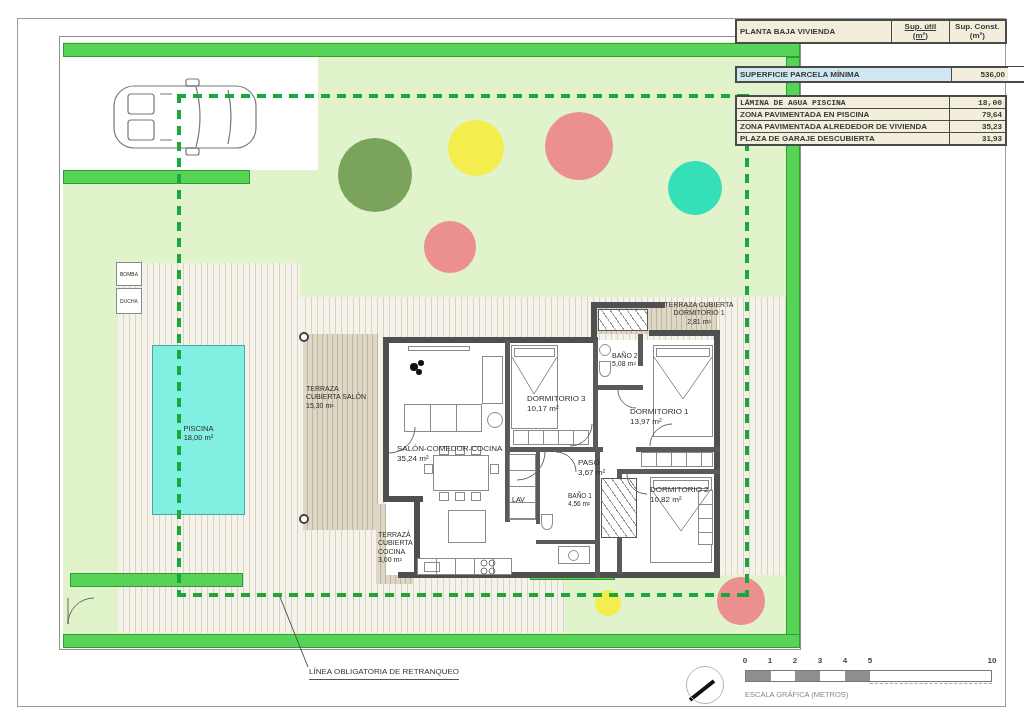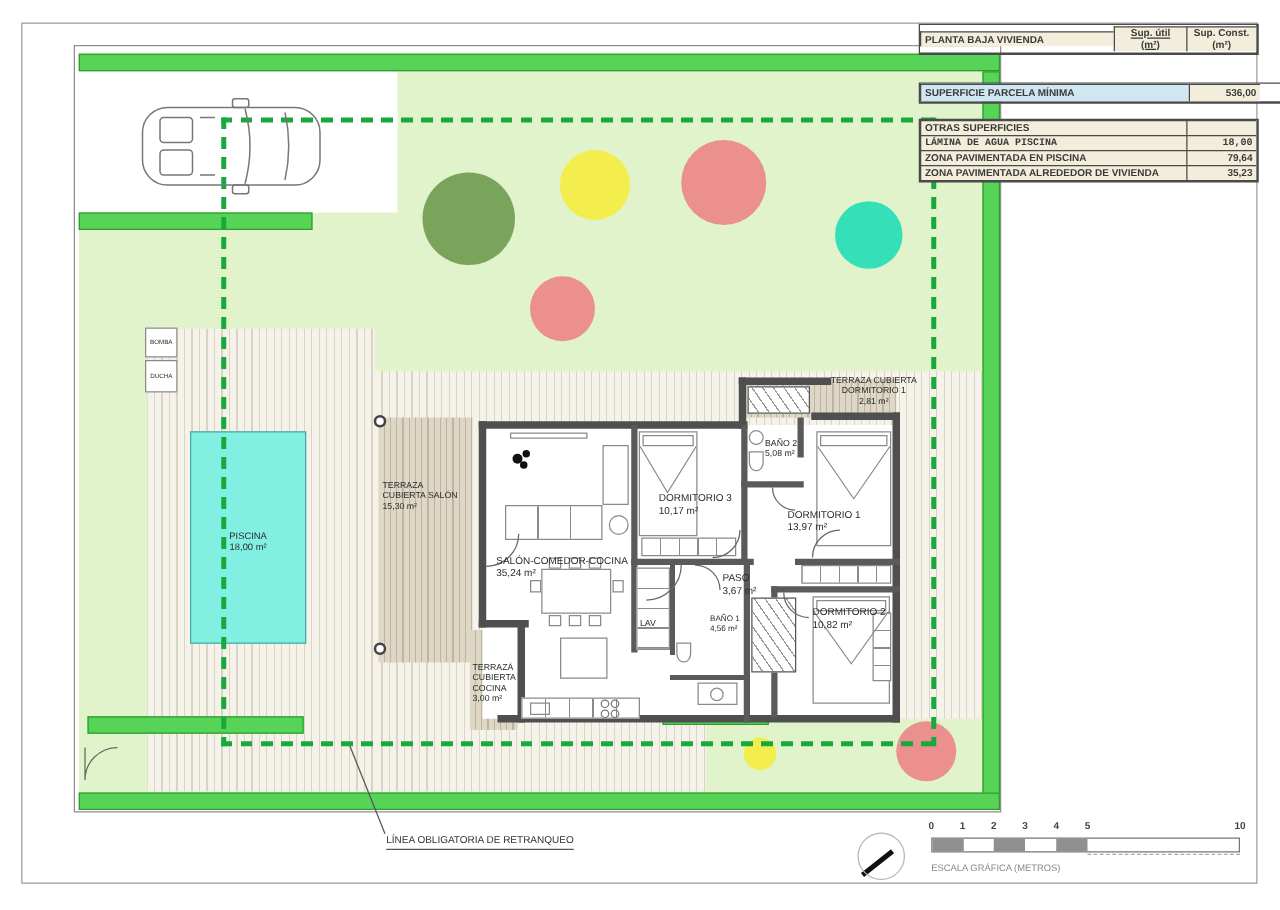--- a/index.html
+++ b/index.html
@@ -270,48 +270,48 @@
     </div>
     <div class="abs scalebar" style="left:745px;top:670px;width:247px;height:12px;"></div>
     <div class="abs segfill" style="left:746px;top:671px;width:25px;height:10px;"></div>
     <div class="abs segfill" style="left:795px;top:671px;width:25px;height:10px;"></div>
     <div class="abs segfill" style="left:845px;top:671px;width:25px;height:10px;"></div>
     <div class="abs" style="left:870px;top:683px;width:122px;height:0;border-top:1px dashed #aaa;"></div>
     <div class="abs lbl" style="left:745px;top:690px;font-size:7.5px;color:#888;">ESCALA GRÁFICA (METROS)</div>
   </div>
 
   <div class="abs tbl tblock" style="left:735px;top:19px;width:272px;">
-    <div class="trow" style="height:22px;align-items:center;">
+    <div class="trow" style="height:22px;">
       <div class="tc c1">PLANTA BAJA VIVIENDA</div>
       <div class="tc c2 ctr pre">Sup. útil
 (m²)</div>
       <div class="tc c3 ctr pre">Sup. Const.
 (m²)</div>
     </div>
   </div>
 
   <div class="abs tbl tblock" style="left:735px;top:66px;width:294px;">
     <div class="trow" style="height:14px;">
       <div class="tc cL blue">SUPERFICIE PARCELA MÍNIMA</div>
       <div class="tc c3 num">536,00</div>
     </div>
   </div>
 
   <div class="abs tbl tblock" style="left:735px;top:95px;width:272px;">
-    <div class="trow" style="height:12px;">
-      <div class="tc cL">OTRAS SUPERFICIES</div>
-      <div class="tc c3"></div>
-    </div>
     <div class="trow" style="height:12px;font-family:Liberation Mono, monospace;">
       <div class="tc cL">LÁMINA DE AGUA PISCINA</div>
       <div class="tc c3 num">18,00</div>
     </div>
     <div class="trow" style="height:12px;">
       <div class="tc cL">ZONA PAVIMENTADA EN PISCINA</div>
       <div class="tc c3 num">79,64</div>
     </div>
     <div class="trow" style="height:12px;">
       <div class="tc cL">ZONA PAVIMENTADA ALREDEDOR DE VIVIENDA</div>
       <div class="tc c3 num">35,23</div>
     </div>
+    <div class="trow" style="height:12px;">
+      <div class="tc cL">PLAZA DE GARAJE DESCUBIERTA</div>
+      <div class="tc c3 num">31,93</div>
+    </div>
   </div>
 
 </div>
 
 </body></html>

